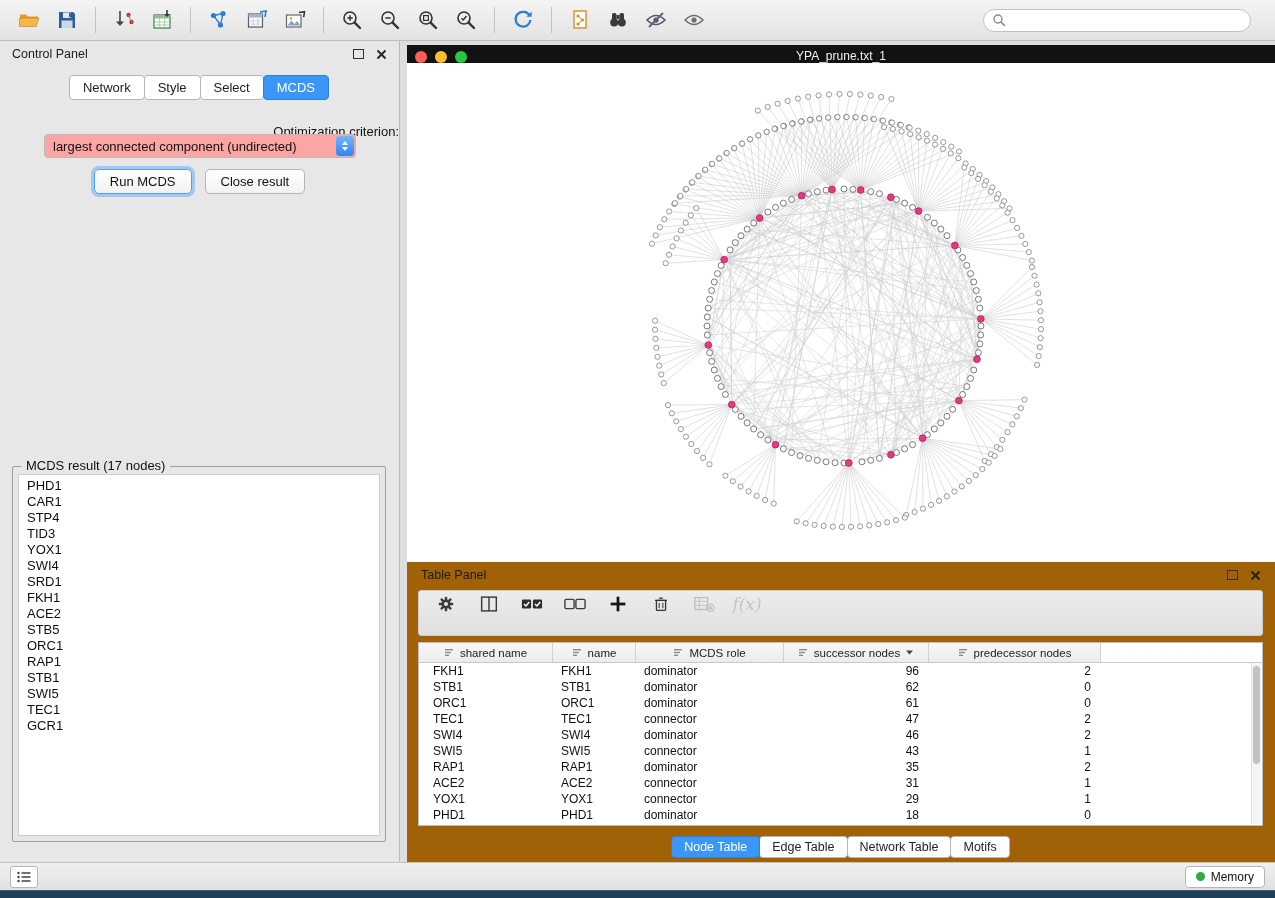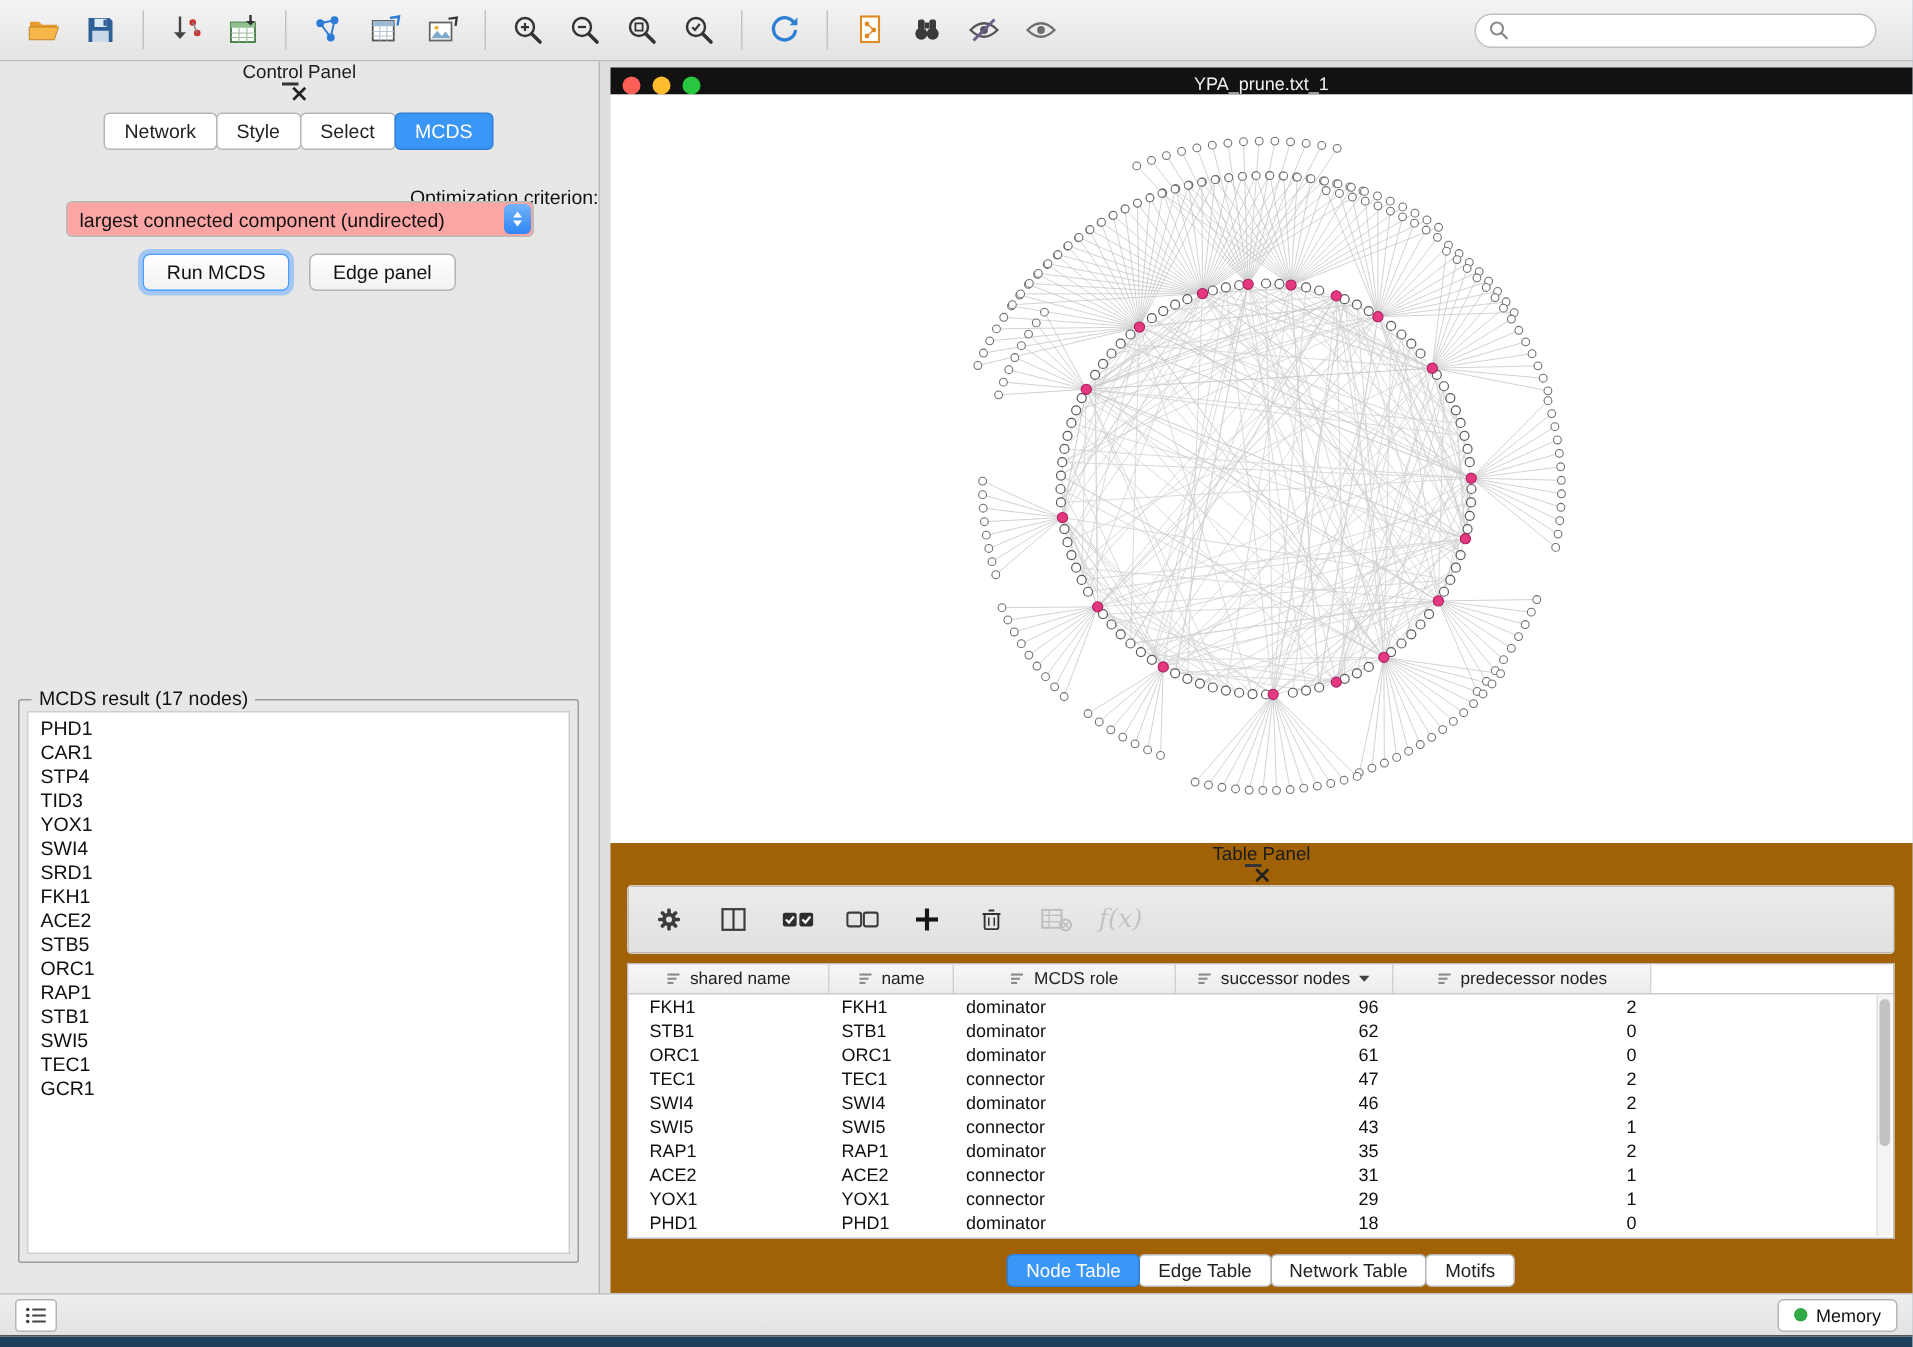--- a/index.html
+++ b/index.html
@@ -17,21 +17,21 @@
     display:flex;align-items:center;padding:0 10px;}
   .tb-btn{width:38px;height:32px;display:flex;align-items:center;justify-content:center;border-radius:4px;}
   .tb-sep{width:1px;height:26px;background:#c3c3c3;margin:0 9px;}
   .search-box{margin-left:auto;margin-right:14px;width:268px;height:23px;background:#fff;
     border:1px solid #c0c0c0;border-radius:12px;display:flex;align-items:center;padding:0 8px;box-sizing:border-box;}
   .search-box input{border:none;outline:none;flex:1;font-size:12px;font-family:"Liberation Sans","DejaVu Sans",sans-serif;background:transparent;margin-left:6px;}
 
   
   .control-panel{position:absolute;left:0;top:41px;width:400px;height:821px;background:#e7e7e7;
     border-right:1px solid #b9b9b9;box-sizing:border-box;}
-  .panel-header{height:26px;display:flex;align-items:center;padding:0 12px;font-size:12.5px;color:#1c1c1c;flex-direction:column;}
+  .panel-header{height:26px;display:flex;align-items:center;padding:0 12px;font-size:12.5px;color:#1c1c1c;}
   .panel-header .spacer{flex:1;}
   .win-float{width:9px;height:8px;border:1.5px solid #333;display:inline-block;margin-right:12px;}
   .win-close svg{display:block;}
   .cp-tabs{display:flex;justify-content:center;margin-top:8px;}
   .tab{padding:4px 13px;background:#fff;border:1px solid #b6b6b6;margin-left:-1px;font-size:13px;color:#222;border-radius:4px;position:relative;}
   .tab.selected{background:#3b97f7;border-color:#2f7fd6;color:#fff;z-index:2;}
   .cp-opt-label{margin-top:24px;text-align:right;font-size:13px;color:#111;}
   .dropdown{position:absolute;left:44px;top:93px;width:312px;height:24px;background:#fca5a5;border:1px solid #b9b9b9;
     border-radius:4px;display:flex;align-items:center;box-sizing:border-box;}
   .dropdown .dd-text{flex:1;font-size:13px;color:#111;padding-left:8px;white-space:nowrap;overflow:hidden;}
@@ -53,21 +53,21 @@
   .net-window{position:absolute;left:407px;top:45px;right:0;height:517px;}
   .net-titlebar{height:18px;background:#121212;display:flex;align-items:flex-end;position:relative;}
   .traffic{width:12px;height:12px;border-radius:50%;margin-left:8px;display:inline-block;}
   .net-title{position:absolute;left:0;right:0;text-align:center;font-size:12px;color:#f2f2f2;}
   .net-canvas{position:absolute;left:0;top:18px;right:0;bottom:0;background:#fff;}
   .net-canvas svg{display:block;width:100%;height:100%;}
 
   
   .table-panel{position:absolute;left:407px;top:562px;right:0;bottom:28px;background:#a16207;}
   .tp-toolbar{position:absolute;left:11px;right:12px;top:28px;height:46px;background:linear-gradient(#ececec,#e0e0e0);
-    border:1px solid #cccccc;border-radius:3px;display:flex;align-items:center;gap:17px;padding:0 14px;box-sizing:border-box;}
+    border:1px solid #cccccc;border-radius:3px;display:flex;align-items:flex-start;gap:17px;padding:0 14px;box-sizing:border-box;}
   .tp-ic{display:flex;align-items:center;justify-content:center;width:26px;height:26px;}
   .tp-ic.disabled{opacity:.45;}
   .fx{font-family:"DejaVu Serif","Liberation Serif",serif;font-style:italic;font-size:17px;color:#999;}
   .table-wrap{position:absolute;left:11px;right:12px;top:80px;bottom:36px;background:#fff;border:1px solid #bdbdbd;overflow:hidden;}
   .thead{display:flex;height:19px;background:linear-gradient(#f7f7f7,#ececec);border-bottom:1px solid #c9c9c9;}
   .th{display:flex;align-items:center;justify-content:center;gap:5px;font-size:11.5px;color:#222;border-right:1px solid #d2d2d2;box-sizing:border-box;}
   .th.c0{width:134px;}.th.c1{width:83px;}.th.c2{width:148px;}.th.c3{width:145px;}.th.c4{width:172px;}
   .th.fill{flex:1;border-right:none;background:#fff;}
   .trow{display:flex;height:16px;align-items:center;}
   .tcell{font-size:12px;color:#101010;box-sizing:border-box;overflow:hidden;white-space:nowrap;}
@@ -250,21 +250,21 @@
     <div class="cp-opt-label">Optimization criterion:</div>
     <div class="dropdown">
       <span class="dd-text">largest connected component (undirected)</span>
       <span class="dd-stepper">
           <span class="tri-up"></span>
           <span class="tri-down"></span>
         </span>
     </div>
     <div class="cp-buttons">
       <button class="btn focused">Run MCDS</button>
-      <button class="btn">Edge panel</button>
+      <button class="btn">Close result</button>
     </div>
     <div class="mcds-fieldset">
       <span class="mcds-legend">MCDS result (17 nodes)</span>
       <div class="mcds-list">
           <div class="mcds-item">PHD1</div>
           <div class="mcds-item">CAR1</div>
           <div class="mcds-item">STP4</div>
           <div class="mcds-item">TID3</div>
           <div class="mcds-item">YOX1</div>
           <div class="mcds-item">SWI4</div>

